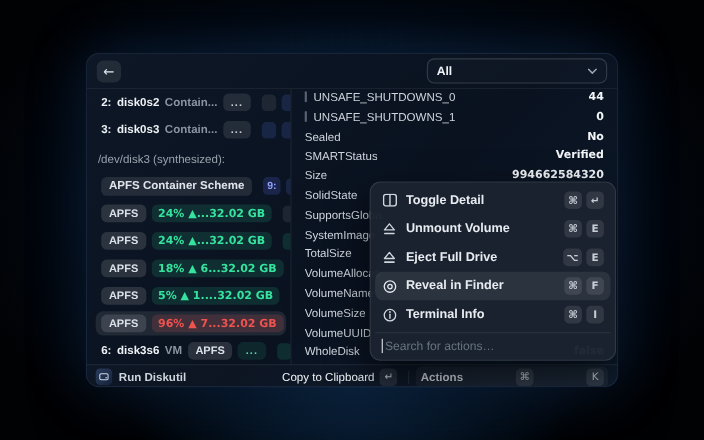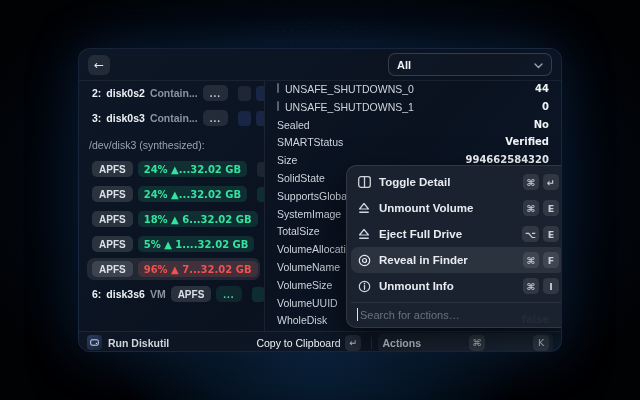--- a/index.html
+++ b/index.html
@@ -76,21 +76,21 @@
 
   
   .details{ flex:1; padding:2px 12px 0 12px; overflow:hidden; }
   .drow{ height:17.8px; display:flex; align-items:flex-start; font-size:10.5px; }
   .drow .bar{ width:2px; height:10px; background:#566272; border-radius:1px; margin-right:6px; }
   .drow .k{ color:#cfd5dd; white-space:nowrap; overflow:hidden; }
   .drow .v{ margin-left:auto; color:#f2f5f8; font-weight:700; white-space:nowrap;
     font-family:"DejaVu Sans", sans-serif; font-size:10px; }
 
   
-  .menu{ position:absolute; left:267px; top:116px; width:224px;
+  .menu{ position:absolute; left:257px; top:116px; width:224px;
     background:rgba(27,35,47,0.97); border:1px solid rgba(255,255,255,0.10); border-radius:10px;
     box-shadow:0 14px 36px rgba(0,0,0,0.6); padding:3px 4px 0 4px; z-index:5; }
   .mitem{ height:26px; display:flex; align-items:center; gap:8px; padding:0 6px; border-radius:7px;
     font-size:11.5px; color:#e8ecf1; font-weight:600; }
   .mitem.sel{ background:rgba(255,255,255,0.08); }
   .micon{ width:14px; height:14px; flex:none; display:flex; align-items:center; justify-content:center; }
   .micon svg{ display:block; }
   .keys{ margin-left:auto; display:flex; gap:4px; }
   .kcap{ min-width:16px; height:16px; padding:0 3px; border-radius:4.5px; background:rgba(255,255,255,0.10);
     color:#c7ced7; font-size:9.5px; display:flex; align-items:center; justify-content:center;
@@ -153,20 +153,26 @@
         <span class="nm">disk0s3</span>
         <span class="sub">Contain...</span>
         <span class="pill grey">...</span>
         <span class="flex"></span>
         <span class="badge b-blue"></span>
         <span class="badge b-blue"></span>
       </div>
 
       <div class="ssec">/dev/disk3 (synthesized):</div>
 
+      <div class="srow">
+        <span class="pill scheme">APFS Container Scheme</span>
+        <span class="flex"></span>
+        <span class="badge b-num">9:</span>
+        <span class="badge b-blue"></span>
+      </div>
 
       <div class="srow">
         <span class="pill fs">APFS</span>
         <span class="usage green">24% ▲...32.02 GB</span>
         <span class="flex"></span>
         <span class="badge b-grey"></span>
       </div>
 
       <div class="srow">
         <span class="pill fs">APFS</span>
@@ -328,21 +334,21 @@
     </div>
 
     <div class="mitem">
       <span class="micon">
         <svg width="13" height="13" viewBox="0 0 13 13">
             <circle cx="6.5" cy="6.5" r="5.2" fill="none" stroke="#cfd6de" stroke-width="1.2"></circle>
             <line x1="6.5" y1="5.6" x2="6.5" y2="9.3" stroke="#cfd6de" stroke-width="1.3" stroke-linecap="round"></line>
             <circle cx="6.5" cy="3.6" r="0.85" fill="#cfd6de"></circle>
           </svg>
       </span>
-      <span>Unmount Info</span>
+      <span>Terminal Info</span>
       <span class="keys">
         <span class="kcap">⌘</span>
         <span class="kcap">I</span>
       </span>
     </div>
 
     <div class="msearch">
       <span class="caret"></span>
       <input type="text" placeholder="Search for actions…" style="">
     </div>

